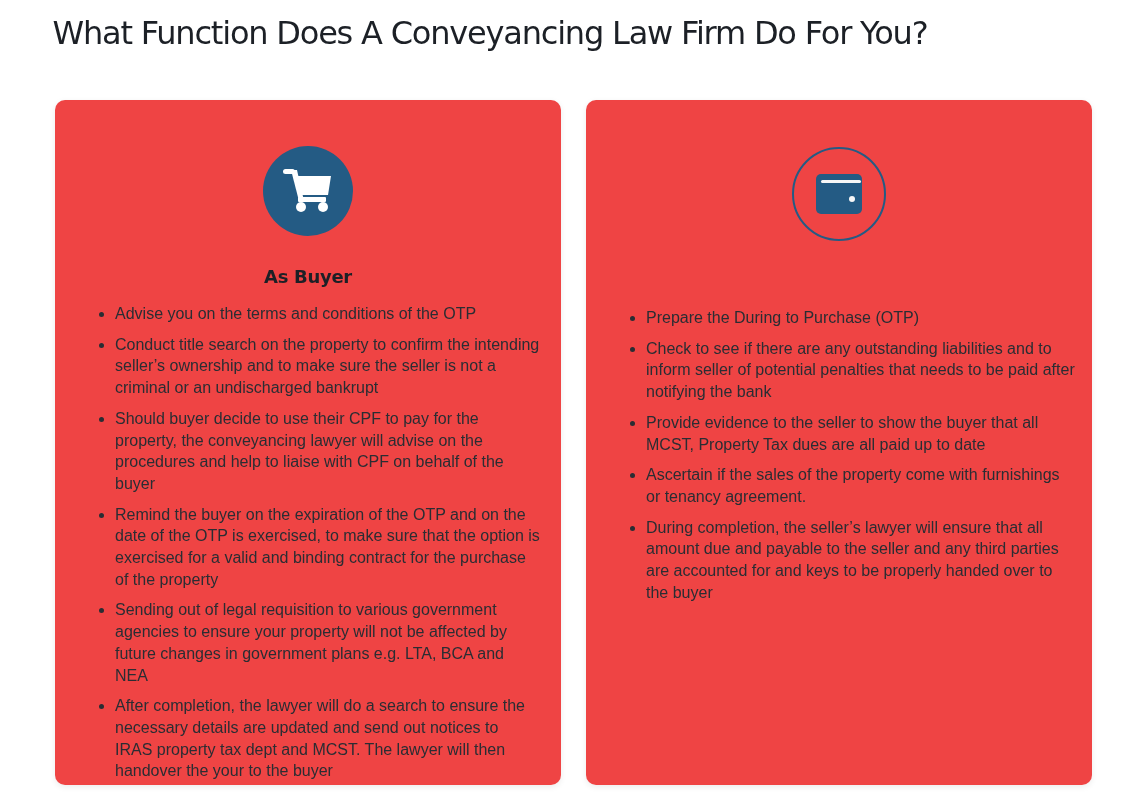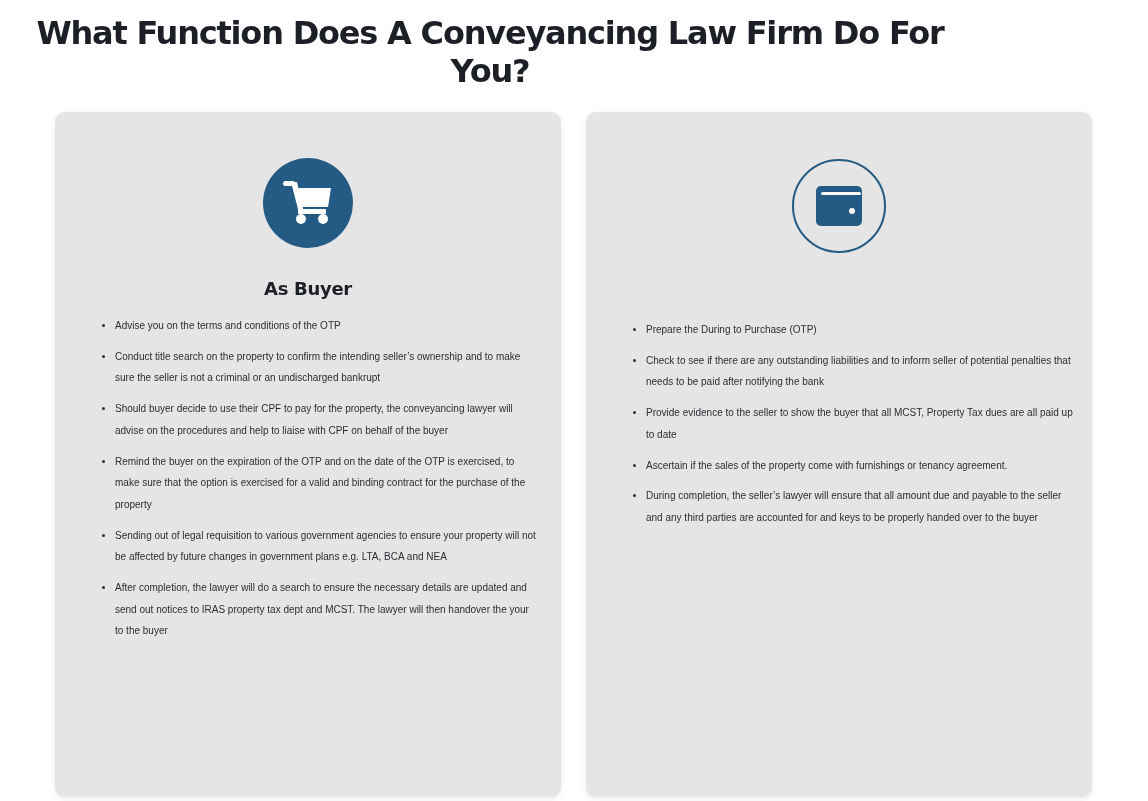--- a/index.html
+++ b/index.html
@@ -3,26 +3,26 @@
   <meta charset="utf-8">
   <style>
     html, body { margin: 0; padding: 0; background: #ffffff; }
     body {
       width: 1148px; height: 801px; overflow: hidden; position: relative;
       font-family: "Liberation Sans", sans-serif; color: #1e2228;
     }
     .page-title {
       position: absolute; left: 0; top: 14px; width: 980px;
       text-align: center; margin: 0;
-      font-family: "DejaVu Sans", sans-serif; font-weight: bold;
+      font-family: "DejaVu Sans", sans-serif; font-weight: normal;
       font-size: 32px; letter-spacing: -1.2px; color: #1c2026;
     }
     .card {
-      position: absolute; top: 112px; height: 685px; width: 506px;
-      background: #e5e5e5; border-radius: 10px;
+      position: absolute; top: 100px; height: 685px; width: 506px;
+      background: #ef4444; border-radius: 10px;
       box-shadow: 0 2px 6px rgba(0,0,0,0.08);
     }
     .card.buyer { left: 55px; }
     .card.seller { left: 586px; }
     .icon-circle {
       position: absolute; border-radius: 50%;
       display: flex; align-items: center; justify-content: center;
     }
     .buyer .icon-circle {
       left: 208px; top: 46px; width: 90px; height: 90px;
@@ -36,21 +36,21 @@
       position: absolute; left: 0; width: 100%; text-align: center; margin: 0;
       font-family: "DejaVu Sans", sans-serif; font-weight: bold; font-size: 18px;
       color: #1c2026; letter-spacing: -0.3px;
     }
     .buyer .card-title { top: 166px; }
     .seller .card-title { top: 170px; }
     .bullets {
       position: absolute; left: 40px; width: 425px;
       margin: 0; padding: 0 0 0 20px; list-style: disc;
       font-family: "Liberation Sans", sans-serif;
-      font-size: 10px; line-height: 21.7px; color: #2a2d33;
+      font-size: 16px; line-height: 21.7px; color: #2a2d33;
     }
     .buyer .bullets { top: 203px; }
     .seller .bullets { top: 207px; width: 432px; }
     .bullets li { margin-bottom: 9px; padding-left: 0; }
   </style>
 </head>
 <body>
 
 <h1 class="page-title">What Function Does A Conveyancing Law Firm Do For You?</h1>
 

